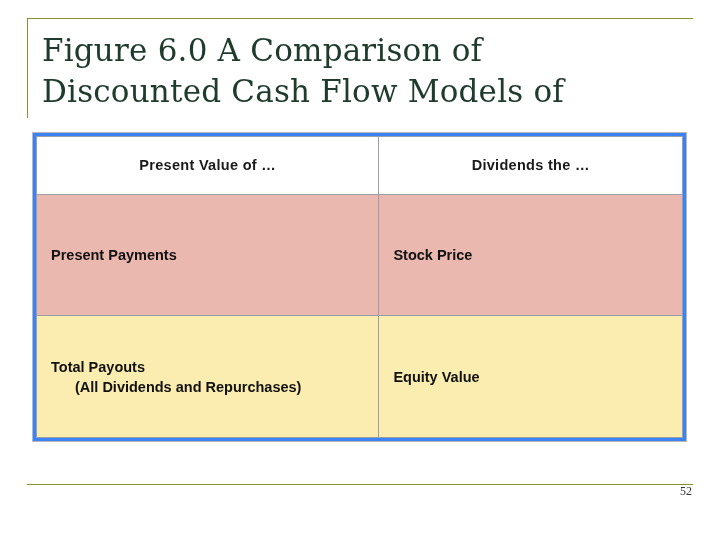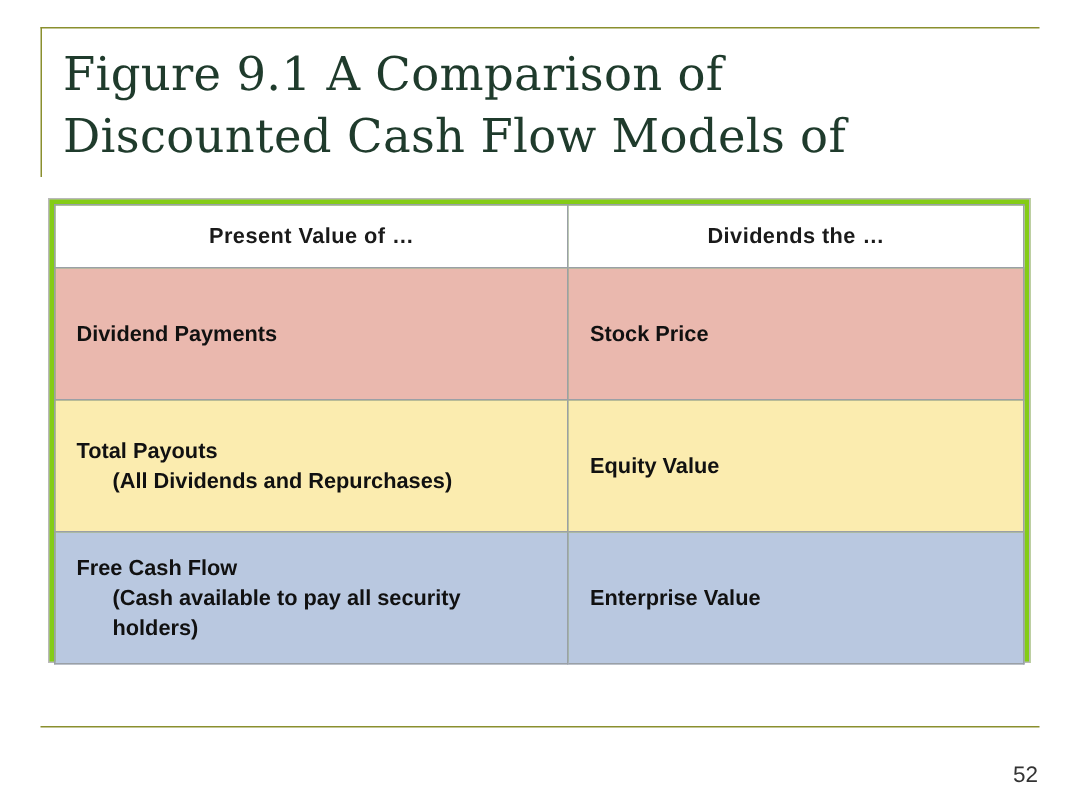--- a/index.html
+++ b/index.html
@@ -62,21 +62,21 @@
     white-space: pre-line;
   }
 
   
   .figure-wrap {
     position: absolute;
     left: 32px;
     top: 132px;
     width: 655px;
     height: 310px;
-    background: #84cc16;
+    background: #3b82f6;
     border: 1px solid #b9b9b9;
     box-sizing: border-box;
     padding: 3px;
   }
   table.figure {
     width: 100%;
     height: 100%;
     border-collapse: collapse;
     table-layout: fixed;
   }
@@ -118,67 +118,60 @@
   .cell-right {
     font-size: 14.5px;
     color: #111111;
     font-weight: 600;
     text-align: left;
   }
 
   .page-number {
     position: absolute;
     right: 28px;
-    top: 508px;
-    font-size: 15px;
+    top: 484px;
+    font-size: 12px;
     color: #333333;
-    font-family: Liberation Sans, sans-serif;
+    font-family: Liberation Serif, serif;
   }
 </style>
 </head>
 <body>
 
 <div id="slide">
 
   <div class="rule-top"></div>
   <div class="rule-vertical"></div>
 
-  <div class="slide-title">Figure 9.1  A Comparison of
+  <div class="slide-title">Figure 6.0  A Comparison of
 Discounted Cash Flow Models of</div>
 
   <div class="figure-wrap">
     <table class="figure">
       <colgroup>
         <col class="col-left">
         <col class="col-right">
       </colgroup>
       <tbody>
         <tr class="hdr-row">
           <td>Present Value of …</td>
           <td>Dividends the …</td>
         </tr>
         <tr class="row-pink">
           <td class="cell-left">
-            <span>Dividend Payments</span>
+            <span>Present Payments</span>
           </td>
           <td class="cell-right">Stock Price</td>
         </tr>
         <tr class="row-yellow">
           <td class="cell-left">
             <span>Total Payouts</span>
             <span class="sub">(All Dividends and Repurchases)</span>
           </td>
           <td class="cell-right">Equity Value</td>
-        </tr>
-        <tr class="row-blue">
-          <td class="cell-left">
-            <span>Free Cash Flow</span>
-            <span class="sub">(Cash available to pay all security holders)</span>
-          </td>
-          <td class="cell-right">Enterprise Value</td>
         </tr>
       </tbody>
     </table>
   </div>
 
   <div class="rule-bottom"></div>
 
   <div class="page-number">52</div>
 </div>
 

